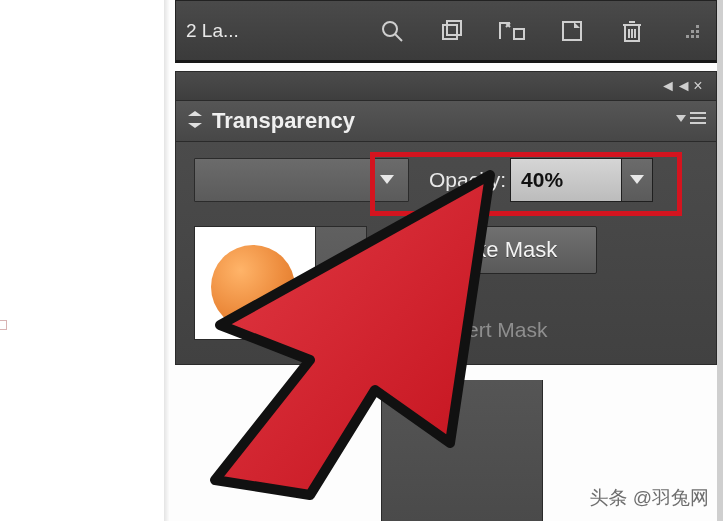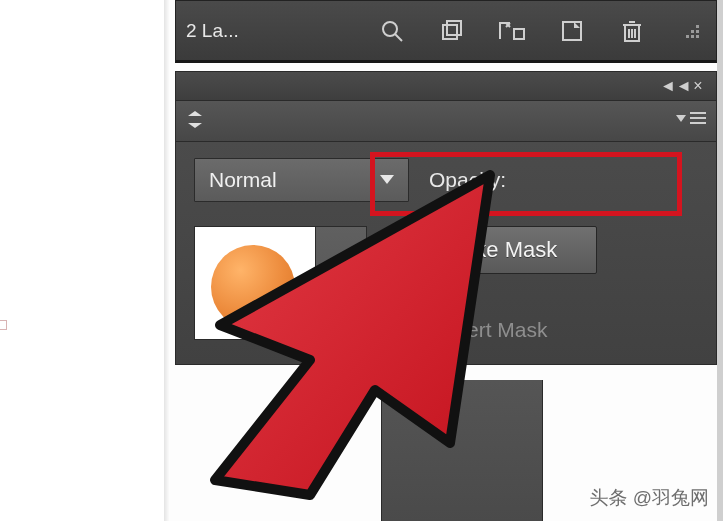--- a/index.html
+++ b/index.html
@@ -406,46 +406,54 @@
       <span class="mini">×</span>
     </div>
 
     <div class="panel-title-row">
       <span class="toggle-arrows">
         <svg width="14" height="18" viewBox="0 0 14 18" fill="#e0e0e0">
             <polygon points="0,5 7,0 14,5"></polygon>
             <polygon points="0,12 7,17 14,12"></polygon>
           </svg>
       </span>
+      <span>Transparency</span>
       <span class="menu-icon">
         <svg width="10" height="10" viewBox="0 0 10 10" fill="#cfcfcf">
             <polygon points="0,2 10,2 5,9"></polygon>
           </svg>
         <svg width="16" height="14" viewBox="0 0 16 14" fill="none" stroke="#cfcfcf" stroke-width="2">
             <line x1="0" y1="2" x2="16" y2="2"></line>
             <line x1="0" y1="7" x2="16" y2="7"></line>
             <line x1="0" y1="12" x2="16" y2="12"></line>
           </svg>
       </span>
     </div>
 
     <div class="panel-body">
 
       <div class="row1">
         <div class="dropdown blend">
-          <span>Normal</span>
           <span class="caret">
             <svg width="14" height="10" viewBox="0 0 14 10" fill="#e8e8e8">
                 <polygon points="0,0 14,0 7,9"></polygon>
               </svg>
           </span>
         </div>
 
         <div class="opacity-group">
           <span class="opacity-label">Opacity:</span>
+          <div class="opacity-field">
+            <span>40%</span>
+            <span class="caret">
+              <svg width="14" height="10" viewBox="0 0 14 10" fill="#e8e8e8">
+                  <polygon points="0,0 14,0 7,9"></polygon>
+                </svg>
+            </span>
+          </div>
         </div>
       </div>
 
       <div class="row2">
         <div class="thumb-pair">
           <div class="thumb">
             <div class="circle"></div>
           </div>
           <div class="mask-thumb"></div>
         </div>

